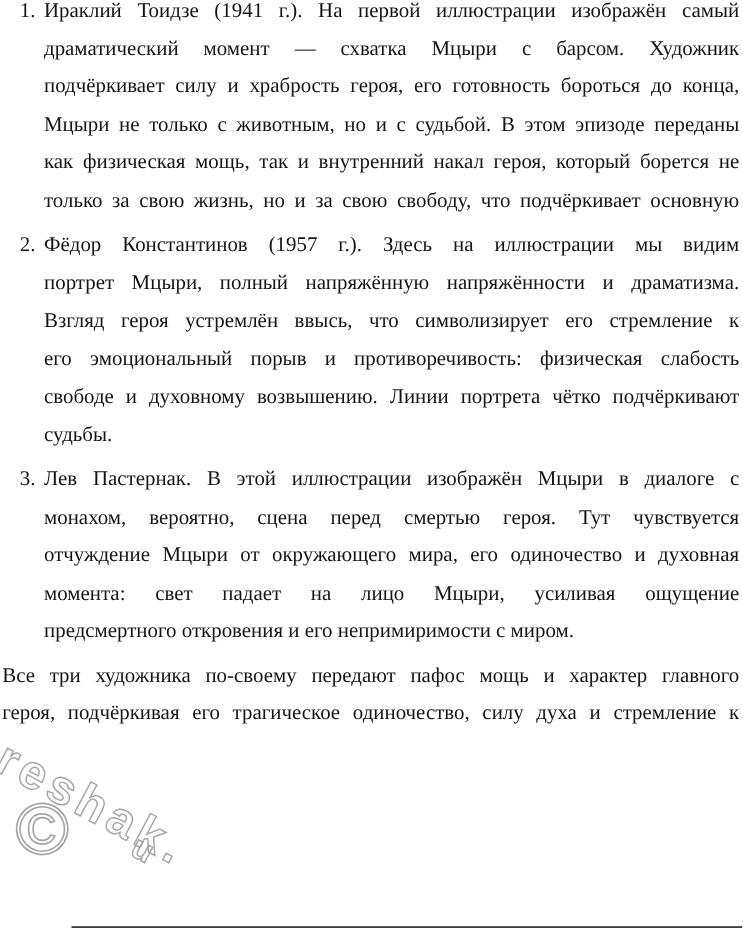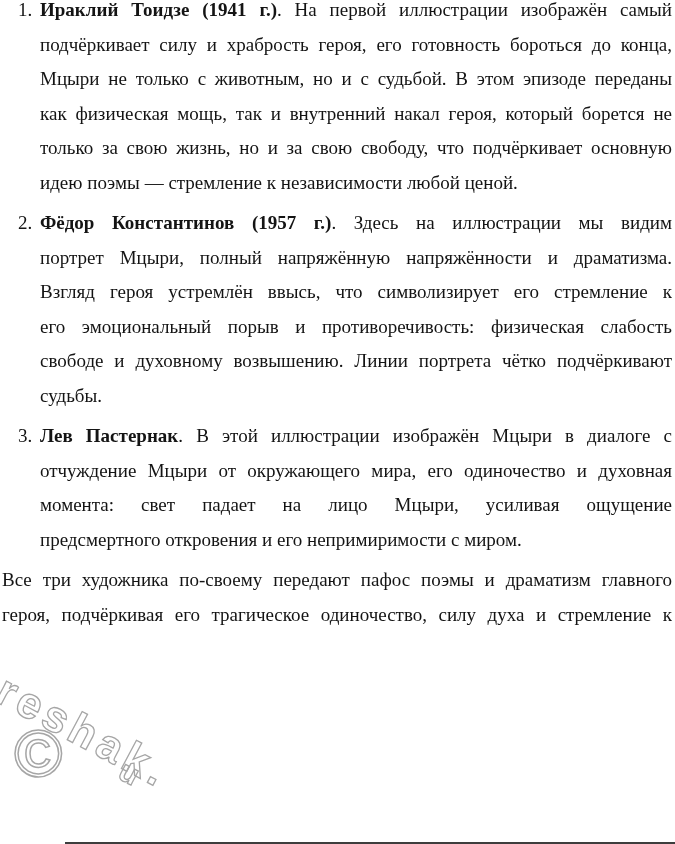--- a/index.html
+++ b/index.html
@@ -19,21 +19,21 @@
   .list-item + .list-item { margin-top: 6px; }
   .item-number { position: absolute; left: 16px; top: 0; }
   .text-line {
     text-align: justify;
     text-align-last: justify;
     height: 34.5px;
     overflow: hidden;
     white-space: normal;
   }
   .text-line.last { text-align-last: left; }
-  .artist { font-weight: bold; }
+  .artist { font-weight: normal; }
   .closing { margin-top: 6px; }
   
   .wm {
     position: absolute;
     font-family: "Liberation Sans", "DejaVu Sans", sans-serif;
     color: transparent;
     -webkit-text-stroke: 1.3px #a6a6a6;
     pointer-events: none;
     z-index: 0;
     font-weight: bold;
@@ -57,43 +57,44 @@
 
   <span class="wm wm-text">reshak.</span>
   <span class="wm wm-tail">u</span>
   <span class="wm wm-copy">©</span>
 
   <div class="content">
     <div id="list">
         <div class="list-item">
           <span class="item-number">1.</span>
           <div class="text-line"><span class="artist">Ираклий Тоидзе (1941 г.)</span>. На первой иллюстрации изображён самый</div>
+          <div class="text-line">драматический момент — схватка Мцыри с барсом. Художник</div>
           <div class="text-line">подчёркивает силу и храбрость героя, его готовность бороться до конца,</div>
           <div class="text-line">Мцыри не только с животным, но и с судьбой. В этом эпизоде переданы</div>
           <div class="text-line">как физическая мощь, так и внутренний накал героя, который борется не</div>
           <div class="text-line">только за свою жизнь, но и за свою свободу, что подчёркивает основную</div>
-          <div class="text-line last">идею поэмы — стремление к независимости любой ценой.</div>
         </div>
         <div class="list-item">
           <span class="item-number">2.</span>
           <div class="text-line"><span class="artist">Фёдор Константинов (1957 г.)</span>. Здесь на иллюстрации мы видим</div>
           <div class="text-line">портрет Мцыри, полный напряжённую напряжённости и драматизма.</div>
           <div class="text-line">Взгляд героя устремлён ввысь, что символизирует его стремление к</div>
           <div class="text-line">его эмоциональный порыв и противоречивость: физическая слабость</div>
           <div class="text-line">свободе и духовному возвышению. Линии портрета чётко подчёркивают</div>
           <div class="text-line last">судьбы.</div>
         </div>
         <div class="list-item">
           <span class="item-number">3.</span>
           <div class="text-line"><span class="artist">Лев Пастернак</span>. В этой иллюстрации изображён Мцыри в диалоге с</div>
+          <div class="text-line">монахом, вероятно, сцена перед смертью героя. Тут чувствуется</div>
           <div class="text-line">отчуждение Мцыри от окружающего мира, его одиночество и духовная</div>
           <div class="text-line">момента: свет падает на лицо Мцыри, усиливая ощущение</div>
           <div class="text-line last">предсмертного откровения и его непримиримости с миром.</div>
         </div>
       </div>
     <div id="closing" class="closing">
-        <div class="text-line">Все три художника по-своему передают пафос поэмы и драматизм главного</div>
+        <div class="text-line">Все три художника по-своему передают пафос мощь и характер главного</div>
         <div class="text-line">героя, подчёркивая его трагическое одиночество, силу духа и стремление к</div>
       </div>
   </div>
 
   <div class="bottom-rule"></div>
 </div>
 
 </body></html>

